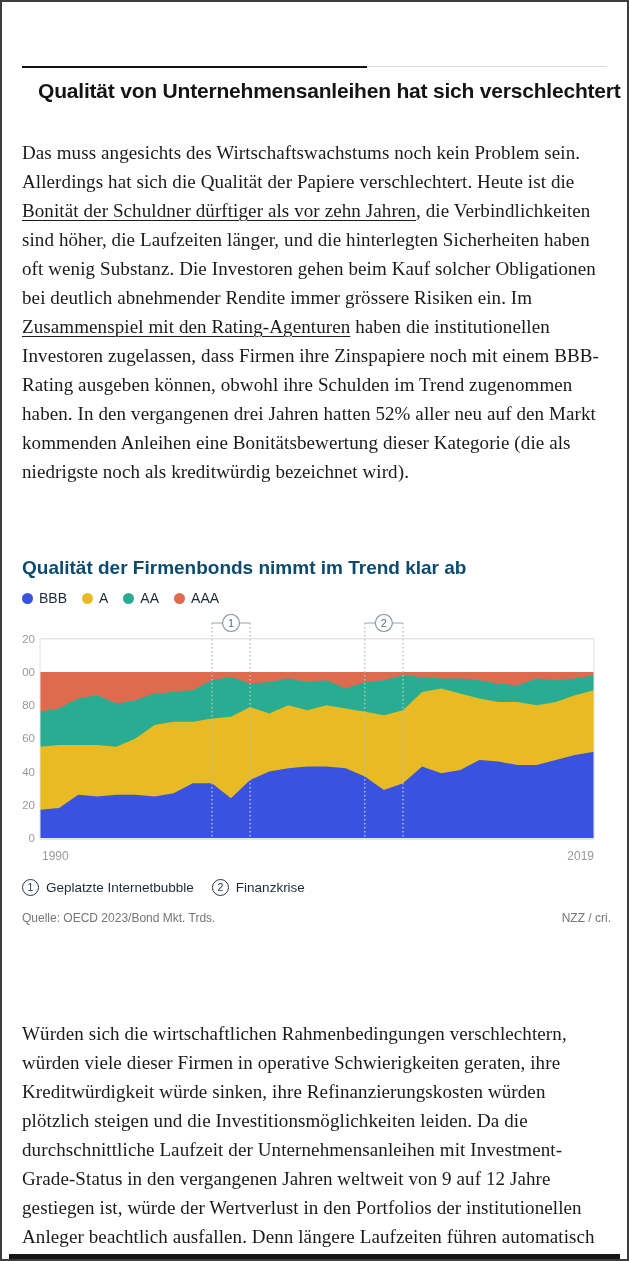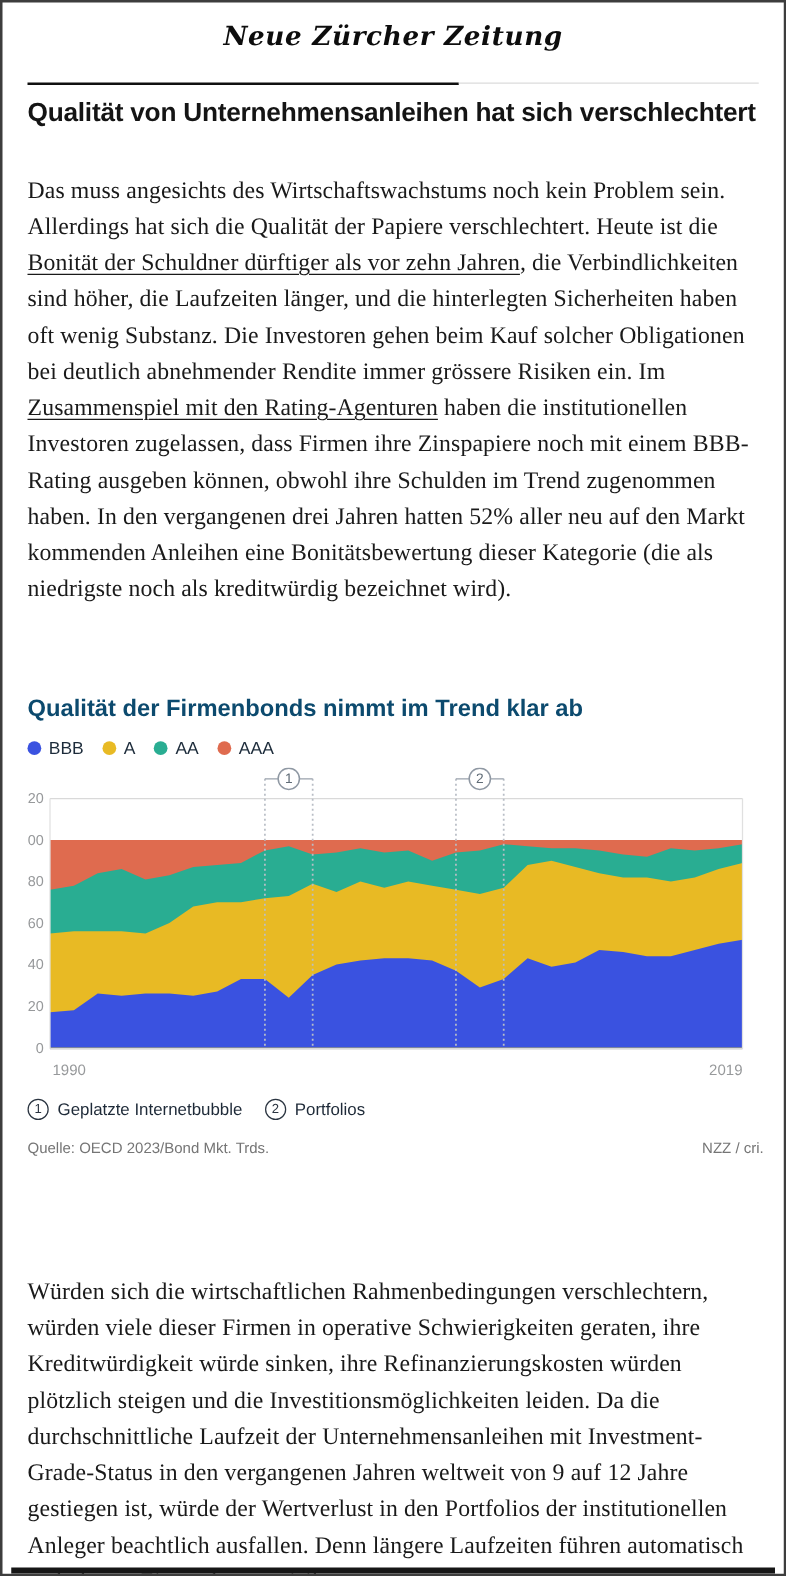--- a/index.html
+++ b/index.html
@@ -21,21 +21,21 @@
     font-style:italic;
     font-weight:bold;
     font-size:21px;
     letter-spacing:.5px;
     color:#0d0d0d;
   }
   .rule{position:absolute;top:64px;left:20px;right:20px;height:2px;}
   .rule-dark{position:absolute;left:0;top:0;width:345px;height:2px;background:#101010;}
   .rule-light{position:absolute;left:345px;right:0;top:0;height:1px;background:#dcdcdc;}
   h1.headline{
-    position:absolute;top:76px;left:20px;width:589px;margin:0;
+    position:absolute;top:76px;left:36px;width:589px;margin:0;
     font-size:21px;line-height:26px;font-weight:bold;color:#141414;
     letter-spacing:-0.2px;
   }
   
   .body-text{
     position:absolute;left:20px;width:589px;margin:0;
     font-family:"Liberation Serif","DejaVu Serif",serif;
     font-size:19px;line-height:29px;color:#1a1a1a;
     letter-spacing:.1px;
   }
@@ -61,21 +61,20 @@
   }
   .chart-source{margin-top:15px;display:flex;justify-content:space-between;font-size:12px;color:#757575;}
   
   .bottom-bar{position:absolute;bottom:0;left:7px;right:7px;height:5px;background:#161616;}
 </style>
 </head>
 <body>
 
 <div class="page">
 
-  <div class="masthead">Neue Zürcher Zeitung</div>
 
   <div class="rule">
     <div class="rule-dark"></div>
     <div class="rule-light"></div>
   </div>
 
   <h1 class="headline">Qualität von Unternehmensanleihen hat sich verschlechtert</h1>
 
   <p class="body-text" id="para1"><span>Das muss angesichts des Wirtschaftswachstums noch kein Problem sein. Allerdings hat sich die Qualität der Papiere verschlechtert. Heute ist die </span><a href="#">Bonität der Schuldner dürftiger als vor zehn Jahren</a><span>, die Verbindlichkeiten sind höher, die Laufzeiten länger, und die hinterlegten Sicherheiten haben oft wenig Substanz. Die Investoren gehen beim Kauf solcher Obligationen bei deutlich abnehmender Rendite immer grössere Risiken ein. Im </span><a href="#">Zusammenspiel mit den Rating-Agenturen</a><span> haben die institutionellen Investoren zugelassen, dass Firmen ihre Zinspapiere noch mit einem BBB-Rating ausgeben können, obwohl ihre Schulden im Trend zugenommen haben. In den vergangenen drei Jahren hatten 52% aller neu auf den Markt kommenden Anleihen eine Bonitätsbewertung dieser Kategorie (die als niedrigste noch als kreditwürdig bezeichnet wird).</span></p>
 
@@ -130,21 +129,21 @@
         <circle cx="361.8620689655172" cy="9" r="8.5" fill="#ffffff" stroke="#8f98a3" stroke-width="1.2"></circle>
         <text x="361.8620689655172" y="12.8" text-anchor="middle" font-size="11" fill="#5f6b76" font-family="&quot;Liberation Sans&quot;,sans-serif">2</text>
       </svg>
     <div class="chart-notes" id="notes">
         <span class="note-item">
           <span class="note-circle">1</span>
           <span>Geplatzte Internetbubble</span>
         </span>
         <span class="note-item">
           <span class="note-circle">2</span>
-          <span>Portfolios</span>
+          <span>Finanzkrise</span>
         </span>
       </div>
     <div class="chart-source">
       <span>Quelle: OECD 2023/Bond Mkt. Trds.</span>
       <span>NZZ / cri.</span>
     </div>
   </section>
 
   <p class="body-text" id="para2">Würden sich die wirtschaftlichen Rahmenbedingungen verschlechtern, würden viele dieser Firmen in operative Schwierigkeiten geraten, ihre Kreditwürdigkeit würde sinken, ihre Refinanzierungskosten würden plötzlich steigen und die Investitionsmöglichkeiten leiden. Da die durchschnittliche Laufzeit der Unternehmensanleihen mit Investment-Grade-Status in den vergangenen Jahren weltweit von 9 auf 12 Jahre gestiegen ist, würde der Wertverlust in den Portfolios der institutionellen Anleger beachtlich ausfallen. Denn längere Laufzeiten führen automatisch zu höheren Zinsänderungsrisiken.</p>
 

